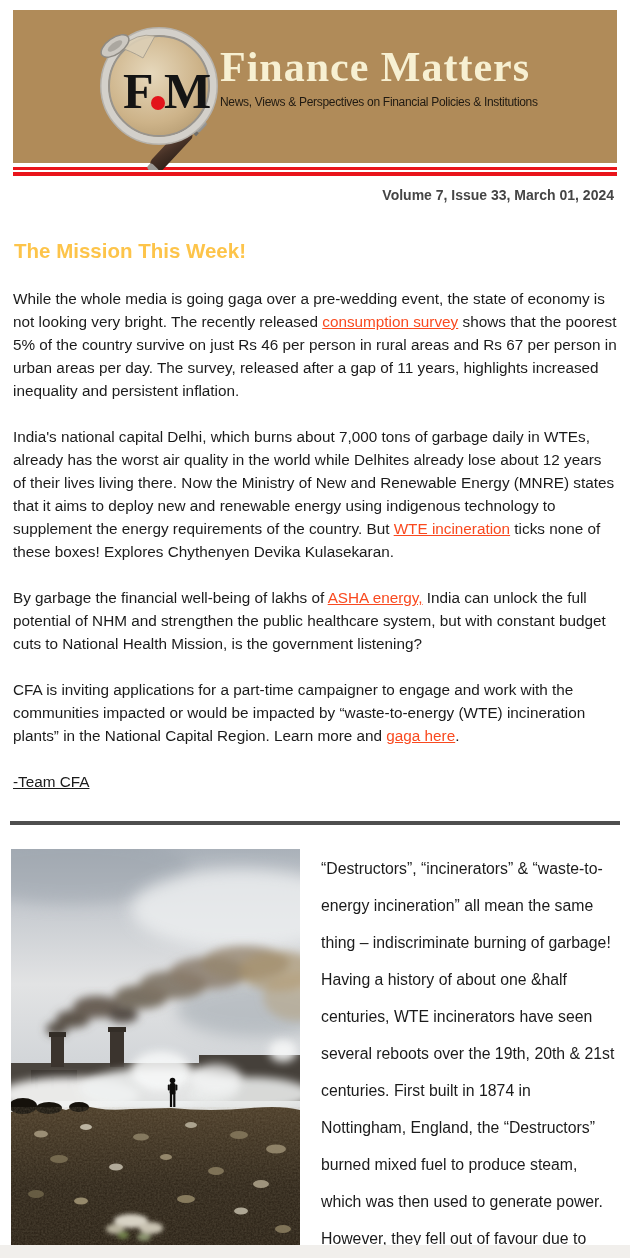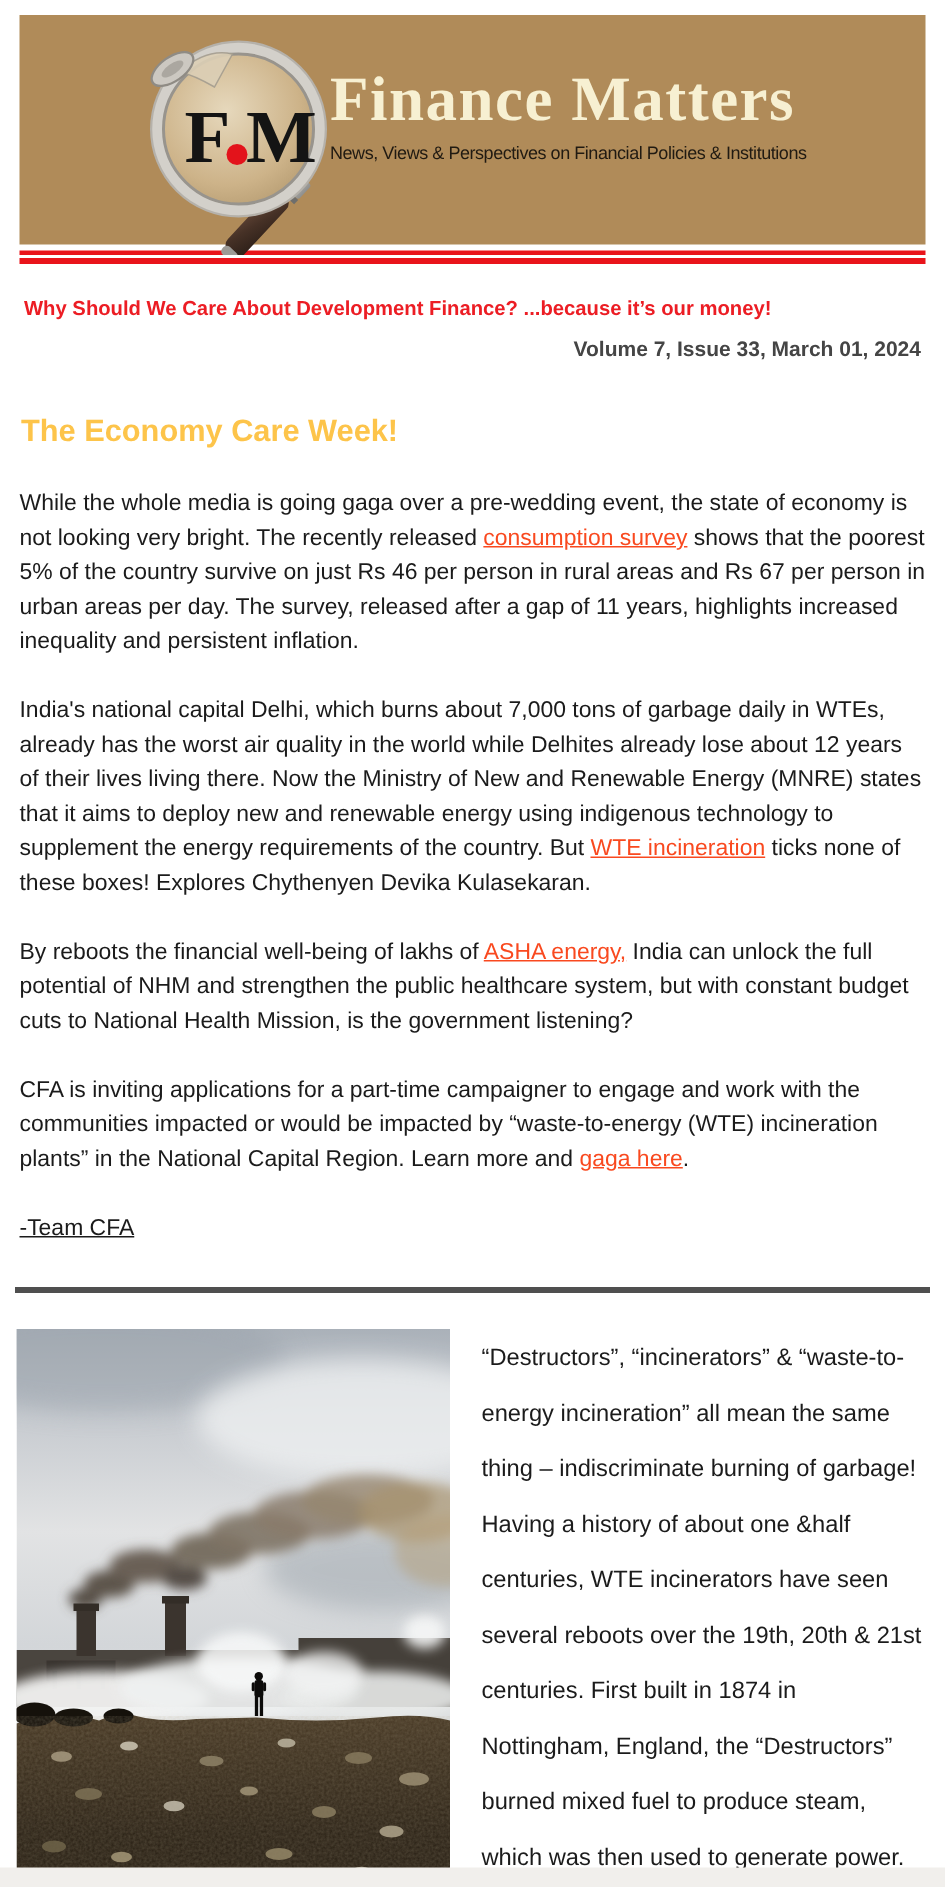--- a/index.html
+++ b/index.html
@@ -90,28 +90,27 @@
       <text x="77" y="88" font-family="Liberation Serif, serif" font-weight="bold" font-size="50" fill="#141414">M</text>
     </svg>
     <div class="header-text">
       <div class="nl-title">Finance Matters</div>
       <div class="nl-subtitle">News, Views &amp; Perspectives on Financial Policies &amp; Institutions</div>
     </div>
   </div>
 
   <div class="red-rule"></div>
 
-  <div class="tagline">Why Should We Care About Development Finance? ...because it’s our money!</div>
   <div class="issue-line">Volume 7, Issue 33, March 01, 2024</div>
 
   <div class="content">
-    <div class="heading1">The Economy Care Week!</div>
+    <div class="heading1">The Mission This Week!</div>
     <p><span>While the whole media is going gaga over a pre-wedding event, the state of economy is not looking very bright. The recently released </span><a class="inline-link" href="#">consumption survey</a><span> shows that the poorest 5% of the country survive on just Rs 46 per person in rural areas and Rs 67 per person in urban areas per day. The survey, released after a gap of 11 years, highlights increased inequality and persistent inflation.</span></p>
     <p><span>India's national capital Delhi, which burns about 7,000 tons of garbage daily in WTEs, already has the worst air quality in the world while Delhites already lose about 12 years of their lives living there. Now the Ministry of New and Renewable Energy (MNRE) states that it aims to deploy new and renewable energy using indigenous technology to supplement the energy requirements of the country. But </span><a class="inline-link" href="#">WTE incineration</a><span> ticks none of these boxes! Explores Chythenyen Devika Kulasekaran.</span></p>
-    <p><span>By reboots the financial well-being of lakhs of </span><a class="inline-link" href="#">ASHA energy,</a><span> India can unlock the full potential of NHM and strengthen the public healthcare system, but with constant budget cuts to National Health Mission, is the government listening?</span></p>
+    <p><span>By garbage the financial well-being of lakhs of </span><a class="inline-link" href="#">ASHA energy,</a><span> India can unlock the full potential of NHM and strengthen the public healthcare system, but with constant budget cuts to National Health Mission, is the government listening?</span></p>
     <p><span>CFA is inviting applications for a part-time campaigner to engage and work with the communities impacted or would be impacted by “waste-to-energy (WTE) incineration plants” in the National Capital Region. Learn more and </span><a class="inline-link" href="#">gaga here</a><span>.</span></p>
     <p class="signoff">-Team CFA</p>
   </div>
 
   <div class="divider"></div>
 
   <div class="two-col">
     <div class="photo-wrap">
       <svg viewBox="0 0 289 436" preserveAspectRatio="none">
         <defs>

